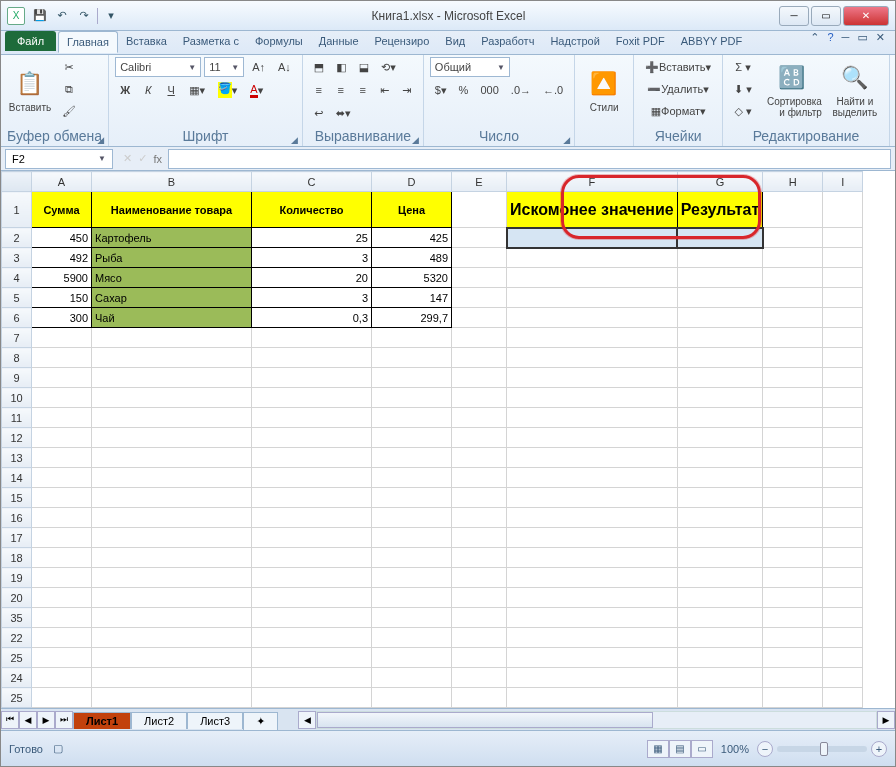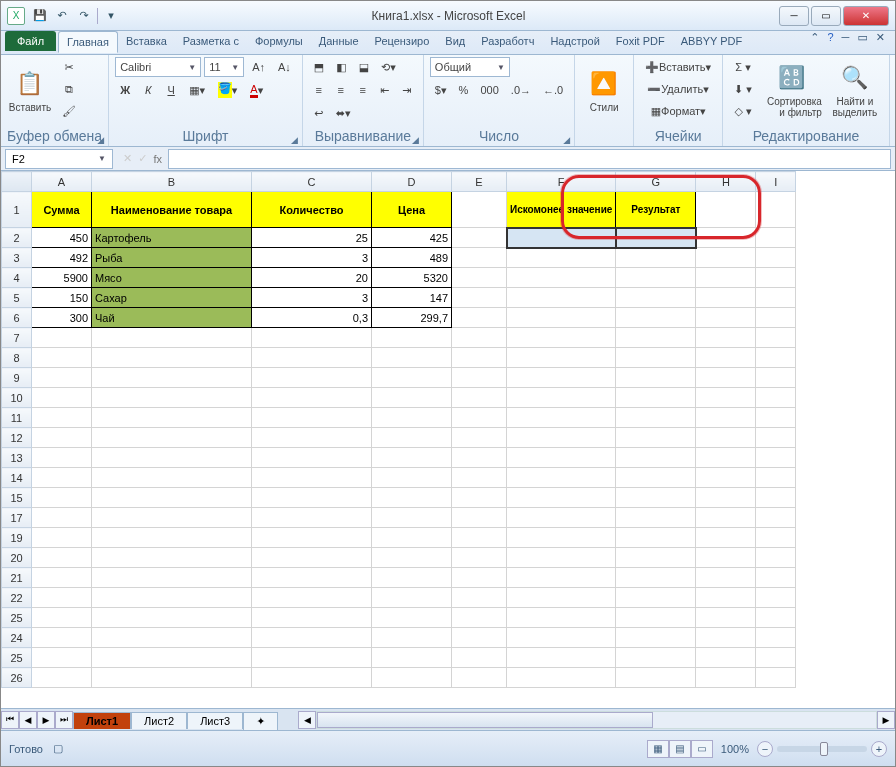--- a/index.html
+++ b/index.html
@@ -45,21 +45,21 @@
 
 
 .gridwrap{flex:1;overflow:hidden;position:relative;display:flex;flex-direction:column}
 .grid{flex:1;overflow:auto;background:#fff}
 table.sheet{border-collapse:collapse;table-layout:fixed}
 .sheet th{background:linear-gradient(#f6f9fc,#e6edf5);border:1px solid #c5d3e2;font-weight:normal;font-size:11px;color:#333;text-align:center;height:20px}
 .sheet th.corner{width:30px;background:linear-gradient(#eef3f9,#dde7f1)}
 .sheet td{border:1px solid #d4d4d4;font-size:11px;height:20px;padding:0 3px;background:#fff;white-space:nowrap;overflow:hidden}
 .sheet th.rowh{width:30px;background:linear-gradient(#f6f9fc,#e6edf5);text-align:center}
 td.hdr{background:#ffff00!important;font-weight:bold;text-align:center;border:1px solid #000!important}
-td.hdr2{background:#ffff00!important;font-weight:bold;text-align:center;border:1px solid #000!important;font-size:10px}
+td.hdr2{background:#ffff00!important;font-weight:bold;text-align:center;border:1px solid #000!important;font-size:16px}
 td.name{background:#9bbb59!important;border:1px solid #000!important}
 td.num{text-align:right;border:1px solid #000!important}
 td.sel{background:#d6e5f3!important;outline:2px solid #333;outline-offset:-1px}
 .highlight{position:absolute;border:3px solid #d8262b;border-radius:18px;pointer-events:none;box-shadow:0 0 0 1px rgba(216,38,43,.3)}
 
 
 .tabsrow{height:22px;background:#d9e4f1;display:flex;align-items:center;font-size:11px;border-top:1px solid #9db7d1}
 .tabnav{display:flex;gap:0}
 .tabnav .nb{width:18px;height:18px;display:flex;align-items:center;justify-content:center;border:1px solid #aac;background:#eef4fa;font-size:9px}
 .sheettab{padding:2px 12px;background:#eef4fa;border:1px solid #9db7d1;border-bottom:none;margin-top:2px}
@@ -461,32 +461,56 @@
               <td class=""></td>
               <td class=""></td>
               <td class=""></td>
               <td class=""></td>
               <td class=""></td>
               <td class=""></td>
               <td class=""></td>
               <td class=""></td>
             </tr>
             <tr style="height:20px">
+              <th class="rowh">16</th>
+              <td class=""></td>
+              <td class=""></td>
+              <td class=""></td>
+              <td class=""></td>
+              <td class=""></td>
+              <td class=""></td>
+              <td class=""></td>
+              <td class=""></td>
+              <td class=""></td>
+            </tr>
+            <tr style="height:20px">
               <th class="rowh">17</th>
               <td class=""></td>
               <td class=""></td>
               <td class=""></td>
               <td class=""></td>
               <td class=""></td>
               <td class=""></td>
               <td class=""></td>
               <td class=""></td>
               <td class=""></td>
             </tr>
             <tr style="height:20px">
+              <th class="rowh">18</th>
+              <td class=""></td>
+              <td class=""></td>
+              <td class=""></td>
+              <td class=""></td>
+              <td class=""></td>
+              <td class=""></td>
+              <td class=""></td>
+              <td class=""></td>
+              <td class=""></td>
+            </tr>
+            <tr style="height:20px">
               <th class="rowh">19</th>
               <td class=""></td>
               <td class=""></td>
               <td class=""></td>
               <td class=""></td>
               <td class=""></td>
               <td class=""></td>
               <td class=""></td>
               <td class=""></td>
               <td class=""></td>
@@ -497,21 +521,21 @@
               <td class=""></td>
               <td class=""></td>
               <td class=""></td>
               <td class=""></td>
               <td class=""></td>
               <td class=""></td>
               <td class=""></td>
               <td class=""></td>
             </tr>
             <tr style="height:20px">
-              <th class="rowh">21</th>
+              <th class="rowh">35</th>
               <td class=""></td>
               <td class=""></td>
               <td class=""></td>
               <td class=""></td>
               <td class=""></td>
               <td class=""></td>
               <td class=""></td>
               <td class=""></td>
               <td class=""></td>
             </tr>

